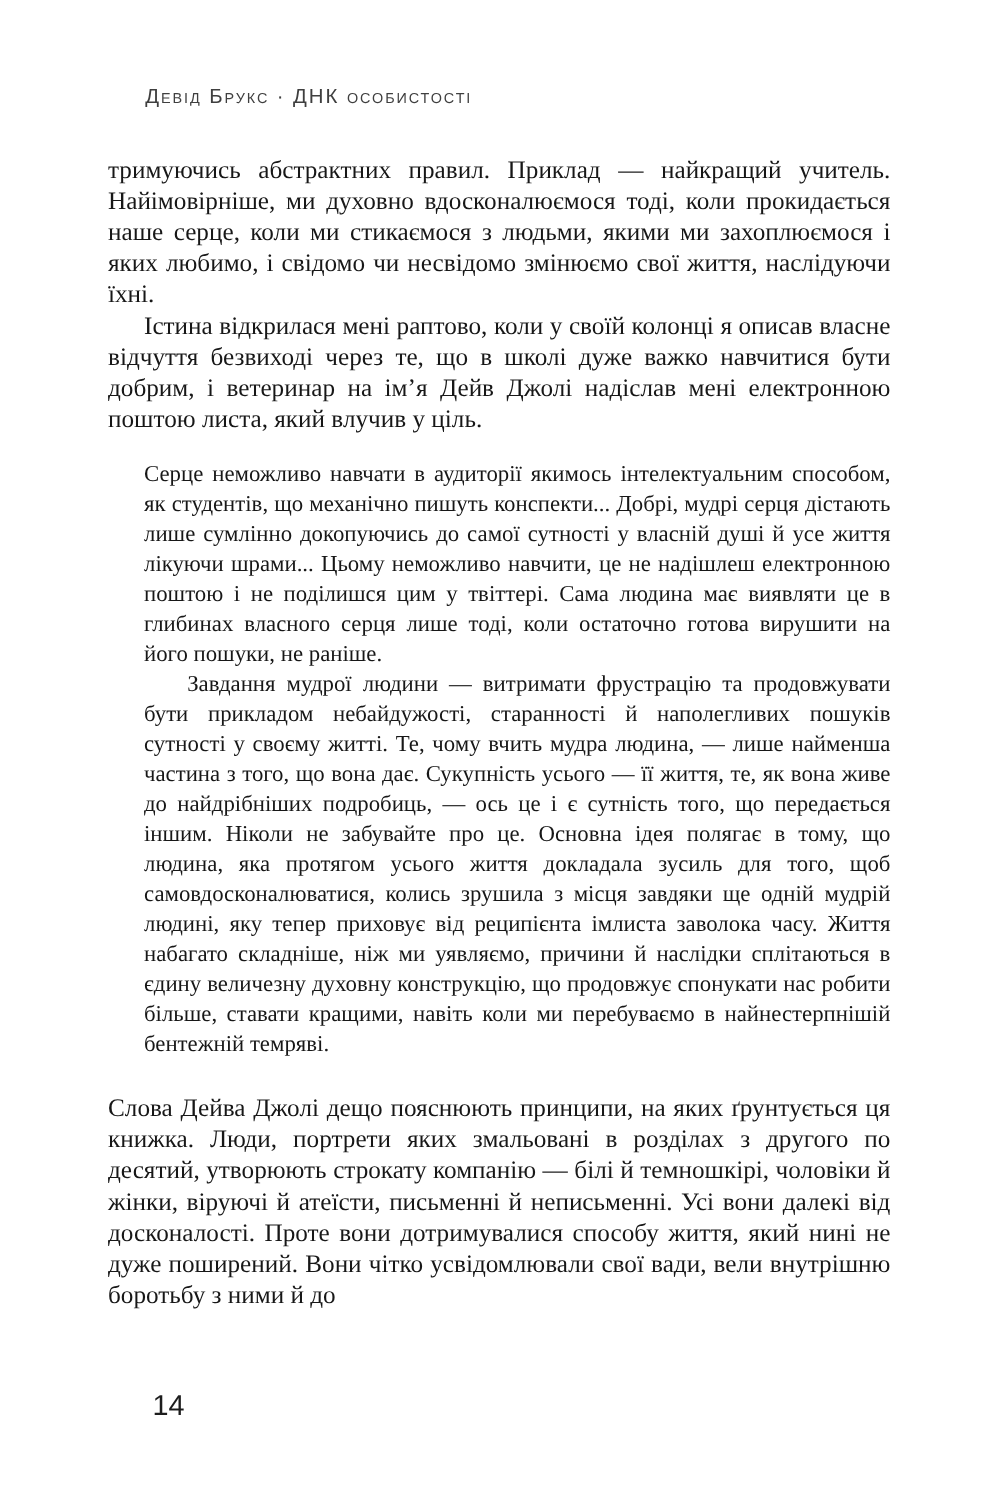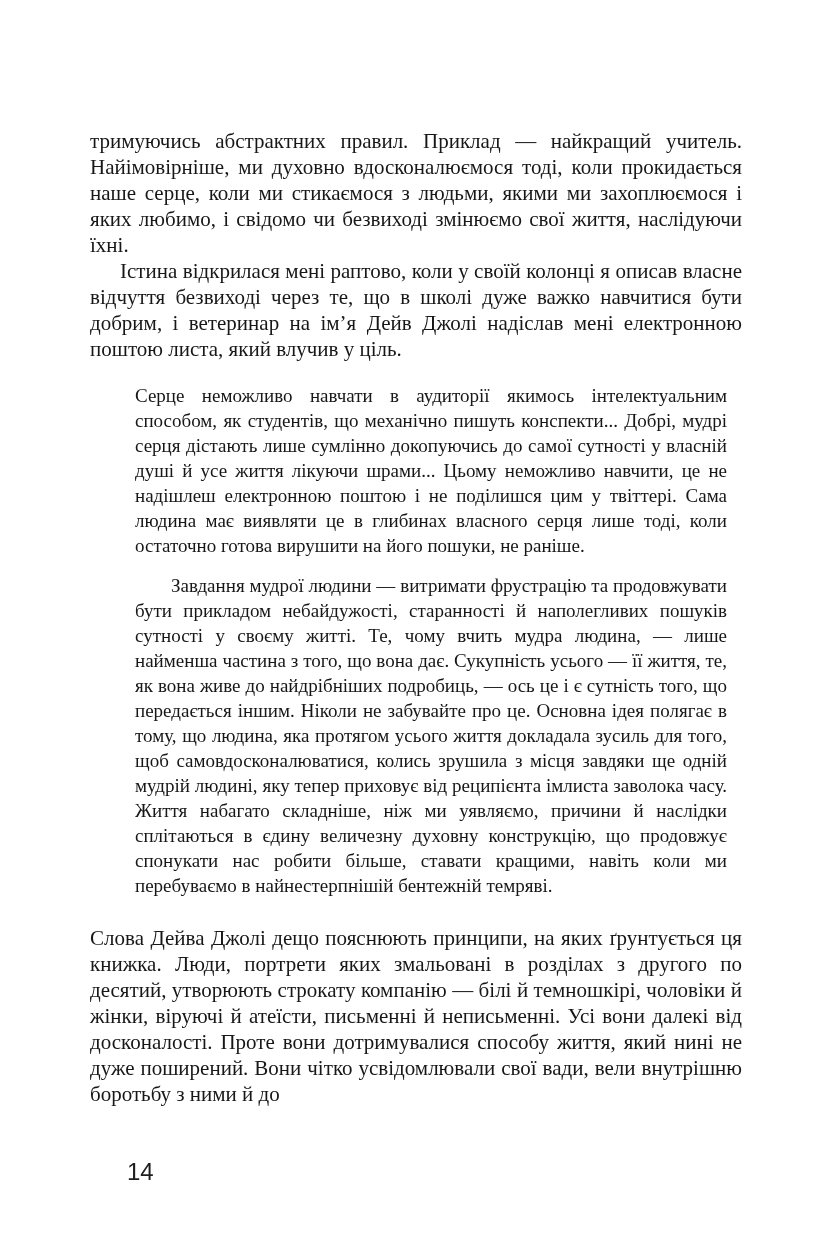--- a/index.html
+++ b/index.html
@@ -44,43 +44,44 @@
     text-indent: 30px;
   }
   .block-quote {
     margin: 21px 0 27px 30px;
     font-size: 19px;
     line-height: 25px;
     color: #171717;
     text-align: justify;
   }
   .block-quote p {
-    margin: 15px;
+    margin: 0;
   }
   .quote-indent {
     text-indent: 36px;
   }
   .page-number {
     position: absolute;
     left: 127px;
     top: 1158px;
     font-family: "Liberation Sans", sans-serif;
     font-size: 24px;
     color: #1d1d1d;
   }
 </style>
 </head>
 <body>
 
 <div class="page">
 
+  <div class="running-header">Девід Брукс · ДНК особистості</div>
 
   <div class="text-block">
 
-    <p>тримуючись абстрактних правил. Приклад — найкращий учитель. Найімовірніше, ми духовно вдосконалюємося тоді, коли прокидається наше серце, коли ми стикаємося з людьми, якими ми захоплюємося і яких любимо, і свідомо чи безвиході змінюємо свої життя, наслідуючи їхні.</p>
+    <p>тримуючись абстрактних правил. Приклад — найкращий учитель. Найімовірніше, ми духовно вдосконалюємося тоді, коли прокидається наше серце, коли ми стикаємося з людьми, якими ми захоплюємося і яких любимо, і свідомо чи несвідомо змінюємо свої життя, наслідуючи їхні.</p>
 
     <p class="para-indent">Істина відкрилася мені раптово, коли у своїй колонці я описав власне відчуття безвиході через те, що в школі дуже важко навчитися бути добрим, і ветеринар на ім’я Дейв Джолі надіслав мені електронною поштою листа, який влучив у ціль.</p>
 
     <div class="block-quote">
       <p>Серце неможливо навчати в аудиторії якимось інтелектуальним способом, як студентів, що механічно пишуть конспекти... Добрі, мудрі серця дістають лише сумлінно докопуючись до самої сутності у власній душі й усе життя лікуючи шрами... Цьому неможливо навчити, це не надішлеш електронною поштою і не поділишся цим у твіттері. Сама людина має виявляти це в глибинах власного серця лише тоді, коли остаточно готова вирушити на його пошуки, не раніше.</p>
       <p class="quote-indent">Завдання мудрої людини — витримати фрустрацію та продовжувати бути прикладом небайдужості, старанності й наполегливих пошуків сутності у своєму житті. Те, чому вчить мудра людина, — лише найменша частина з того, що вона дає. Сукупність усього — її життя, те, як вона живе до найдрібніших подробиць, — ось це і є сутність того, що передається іншим. Ніколи не забувайте про це. Основна ідея полягає в тому, що людина, яка протягом усього життя докладала зусиль для того, щоб самовдосконалюватися, колись зрушила з місця завдяки ще одній мудрій людині, яку тепер приховує від реципієнта імлиста заволока часу. Життя набагато складніше, ніж ми уявляємо, причини й наслідки сплітаються в єдину величезну духовну конструкцію, що продовжує спонукати нас робити більше, ставати кращими, навіть коли ми перебуваємо в найнестерпнішій бентежній темряві.</p>
     </div>
 
     <p>Слова Дейва Джолі дещо пояснюють принципи, на яких ґрунтується ця книжка. Люди, портрети яких змальовані в розділах з другого по десятий, утворюють строкату компанію — білі й темношкірі, чоловіки й жінки, віруючі й атеїсти, письменні й неписьменні. Усі вони далекі від досконалості. Проте вони дотримувалися способу життя, який нині не дуже поширений. Вони чітко усвідомлювали свої вади, вели внутрішню боротьбу з ними й до</p>
 

